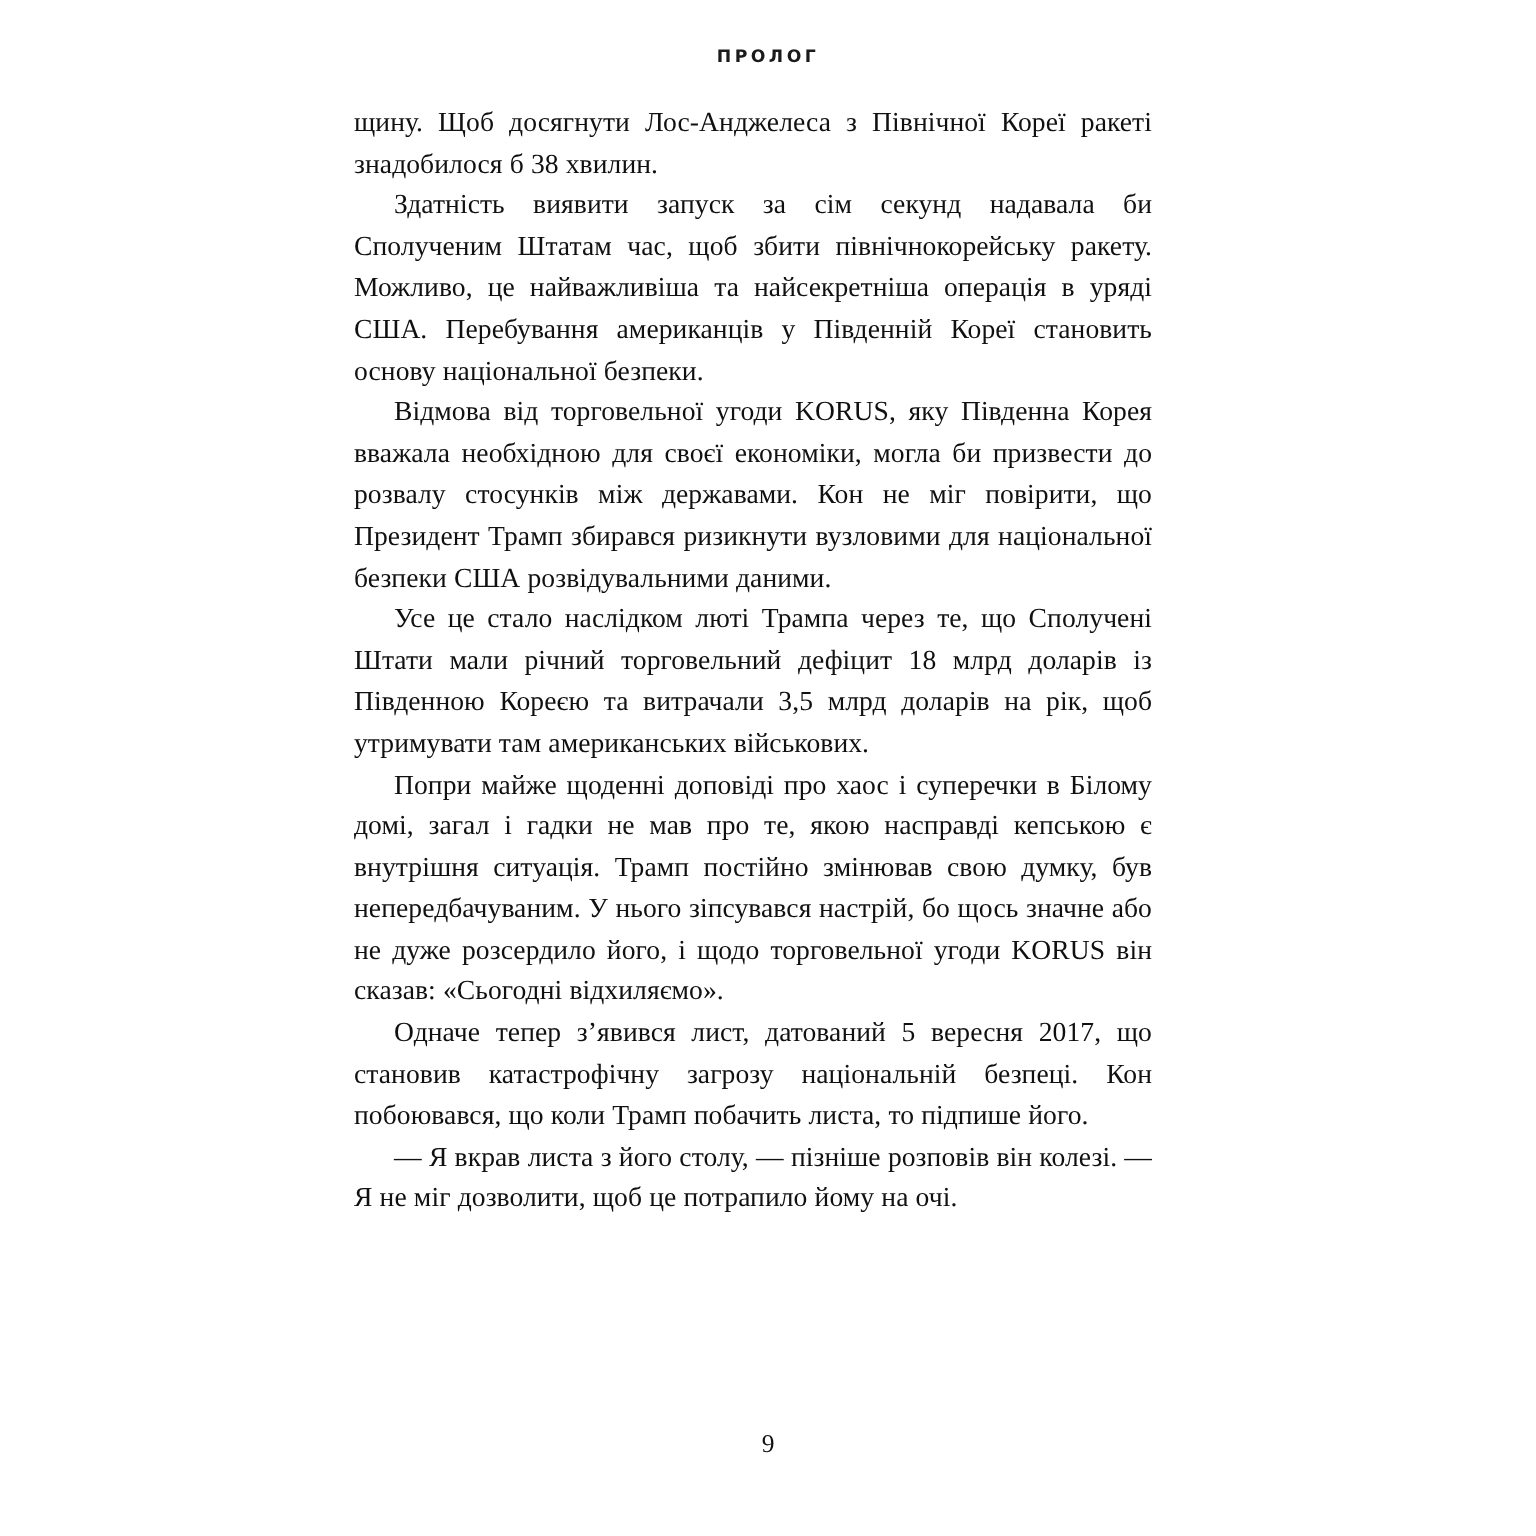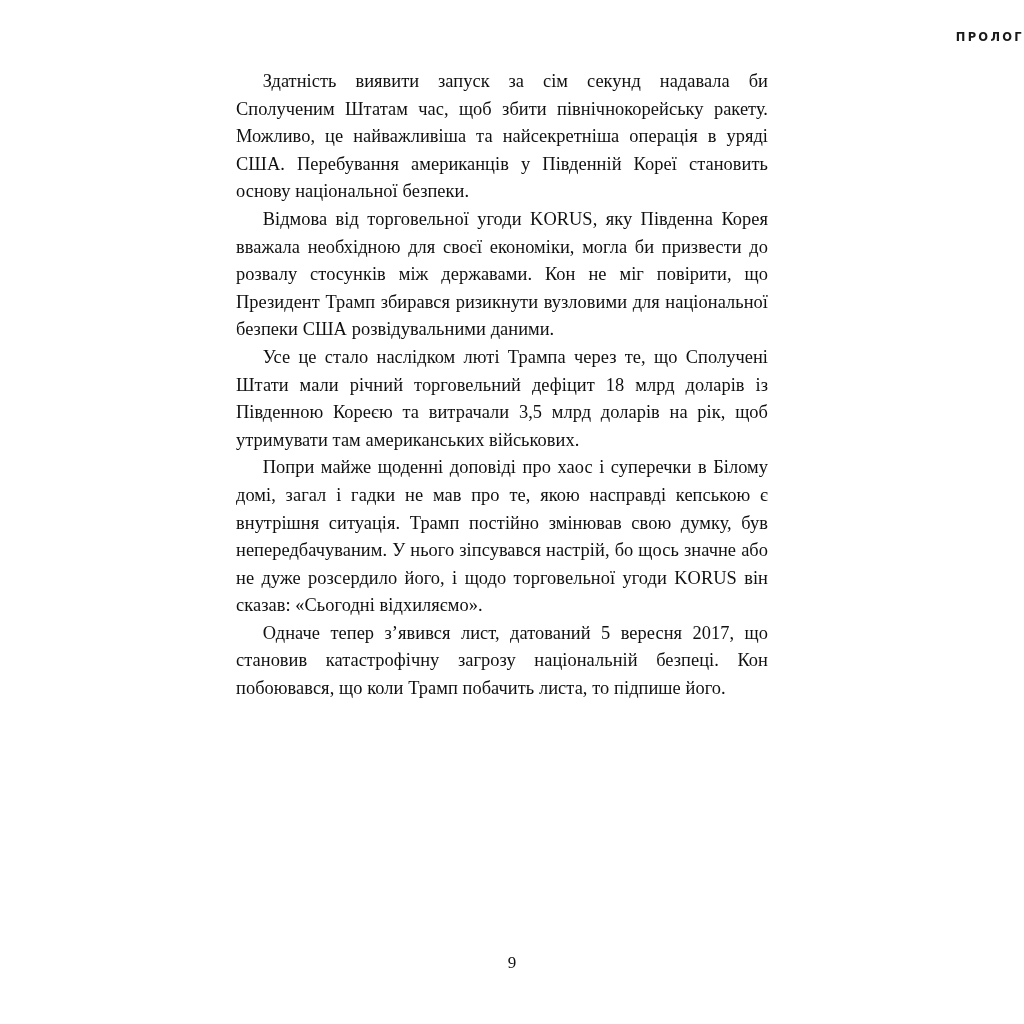--- a/index.html
+++ b/index.html
@@ -24,21 +24,21 @@
     box-sizing: border-box;
     background: #ffffff;
   }
 
   
   .running-head {
     position: absolute;
     left: 0;
     right: 0;
     top: 30px;
-    text-align: right;
+    text-align: center;
     font-family: "DejaVu Sans", "Liberation Sans", sans-serif;
     font-weight: 700;
     font-size: 11.5px;
     letter-spacing: 2.3px;
     color: #1a1a1a;
     line-height: 14px;
     text-transform: uppercase;
     white-space: nowrap;
   }
 
@@ -81,22 +81,24 @@
   }
 </style>
 </head>
 <body>
 
 <div class="page">
 
   <div class="running-head">ПРОЛОГ</div>
 
   <div class="text-block">
+    <p class="no-indent">щину. Щоб досягнути Лос-Анджелеса з Північної Кореї ракеті знадобилося б 38 хвилин.</p>
     <p>Здатність виявити запуск за сім секунд надавала би Сполученим Штатам час, щоб збити північнокорейську ракету. Можливо, це найважливіша та найсекретніша операція в уряді США. Перебування американців у Південній Кореї становить основу національної безпеки.</p>
     <p>Відмова від торговельної угоди KORUS, яку Південна Корея вважала необхідною для своєї економіки, могла би призвести до розвалу стосунків між державами. Кон не міг повірити, що Президент Трамп збирався ризикнути вузловими для національної безпеки США розвідувальними даними.</p>
     <p>Усе це стало наслідком люті Трампа через те, що Сполучені Штати мали річний торговельний дефіцит 18 млрд доларів із Південною Кореєю та витрачали 3,5 млрд доларів на рік, щоб утримувати там американських військових.</p>
     <p>Попри майже щоденні доповіді про хаос і суперечки в Білому домі, загал і гадки не мав про те, якою насправді кепською є внутрішня ситуація. Трамп постійно змінював свою думку, був непередбачуваним. У нього зіпсувався настрій, бо щось значне або не дуже розсердило його, і щодо торговельної угоди KORUS він сказав: «Сьогодні відхиляємо».</p>
     <p>Одначе тепер з’явився лист, датований 5 вересня 2017, що становив катастрофічну загрозу національній безпеці. Кон побоювався, що коли Трамп побачить листа, то підпише його.</p>
+    <p>— Я вкрав листа з його столу, — пізніше розповів він колезі. — Я не міг дозволити, щоб це потрапило йому на очі.</p>
   </div>
 
   <div class="folio">9</div>
 
 </div>
 
 </body></html>

